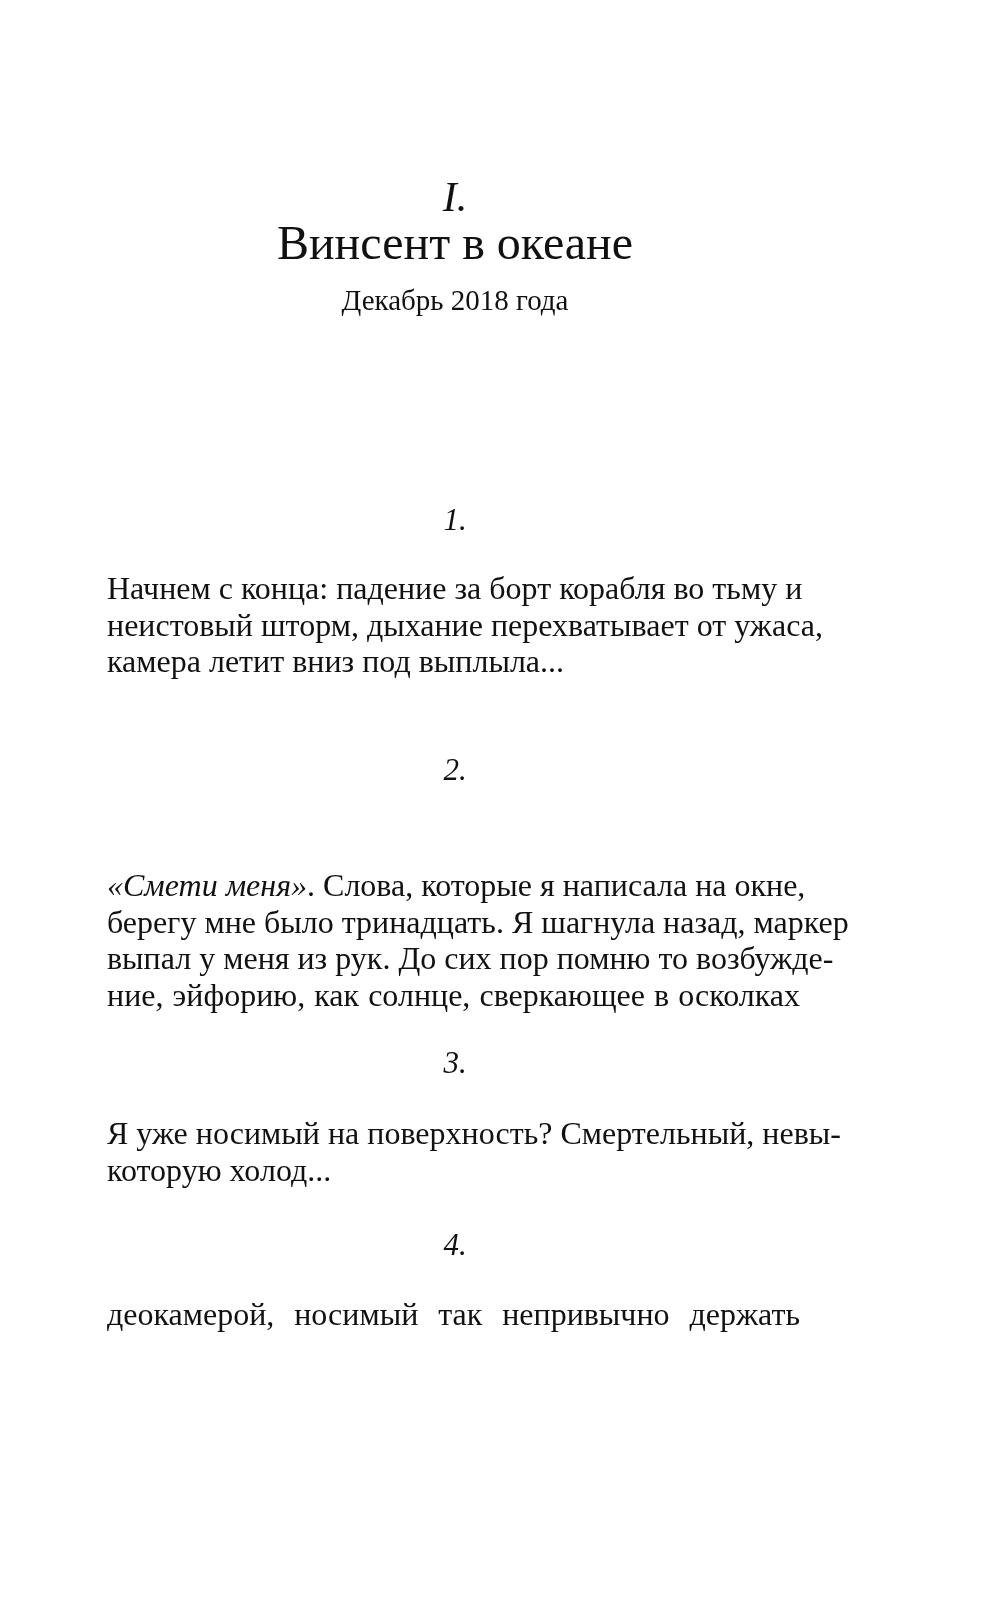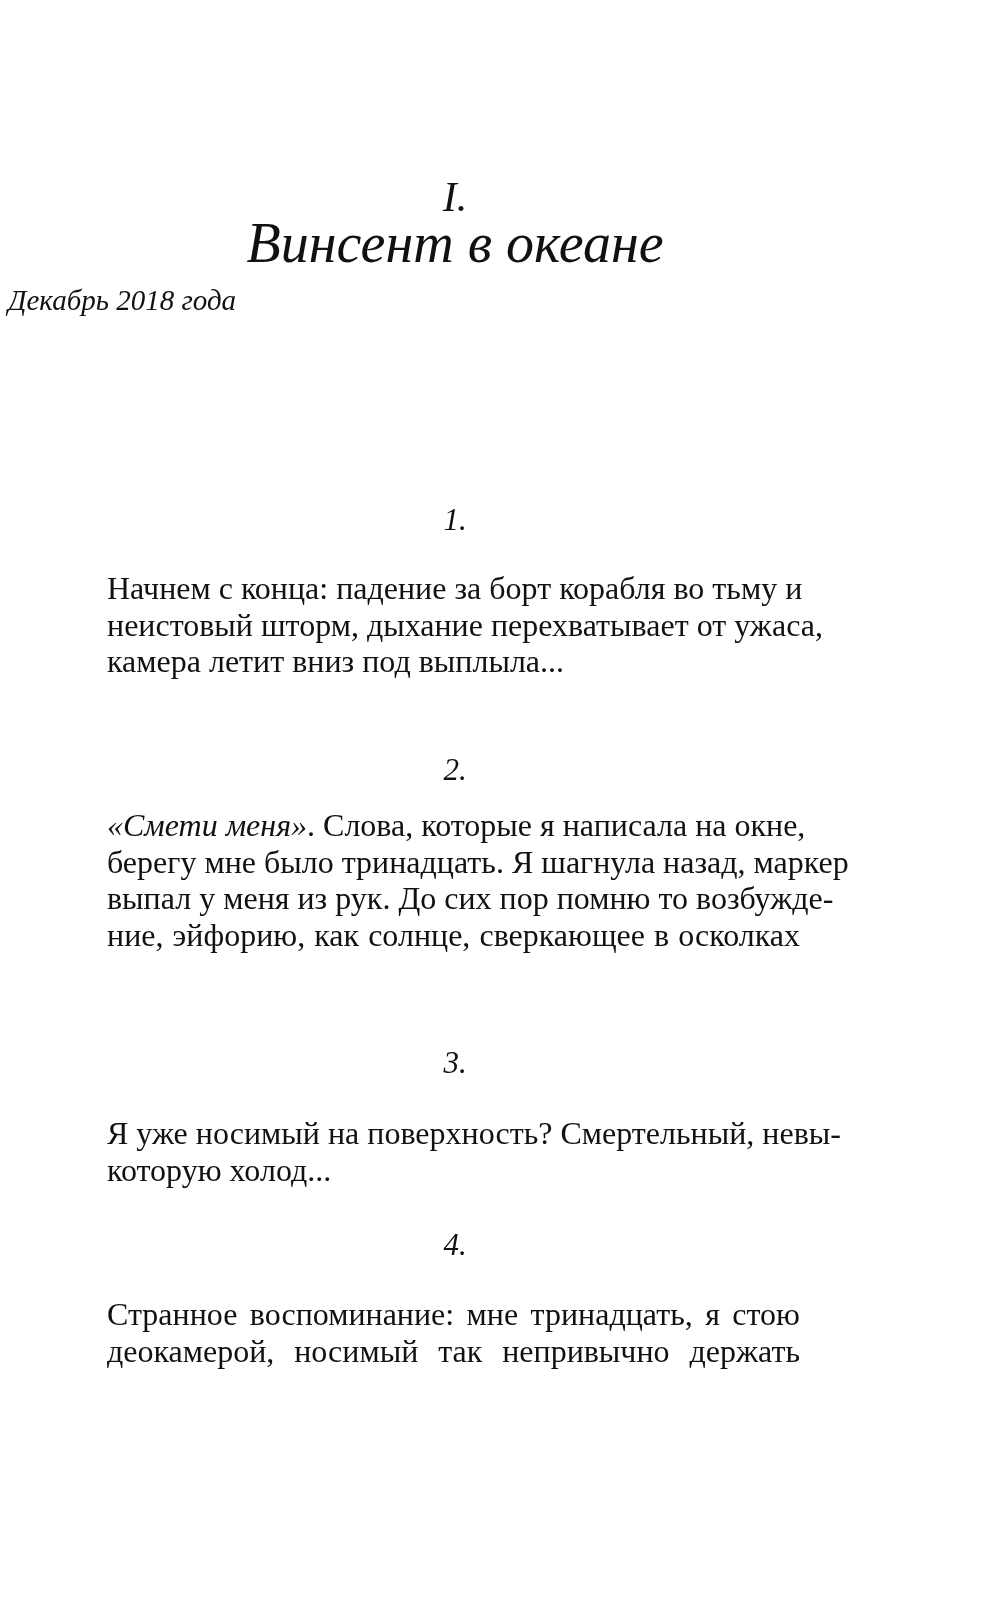--- a/index.html
+++ b/index.html
@@ -28,33 +28,30 @@
       text-align: center;
       font-style: italic;
       font-size: 42px;
       line-height: 50px;
     }
     .part-title {
       position: absolute;
       left: 0; width: 910px;
       top: 218px;
       text-align: center;
-      font-style: italic;
-      font-size: 56px;
+      font-size: 48px;
       line-height: 50px;
     }
     .part-date {
       position: absolute;
       left: 0; width: 910px;
       top: 280px;
-      text-align: left;
-      font-style: italic;
+      text-align: center;
       font-size: 29px;
       line-height: 40px;
-      margin-left: 8px;
     }
     .sec-num {
       position: absolute;
       left: 0; width: 910px;
       text-align: center;
       font-style: italic;
       font-size: 31px;
       line-height: 40px;
     }
     .para {
@@ -86,32 +83,31 @@
   <div class="part-date">Декабрь 2018 года</div>
 
   <div class="sec-num" style="top:500px;">1.</div>
   <div class="para" style="top:570px;">
     <span class="line">Начнем с конца: падение за борт корабля во тьму и</span>
     <span class="line">неистовый шторм, дыхание перехватывает от ужаса,</span>
     <span class="line last">камера летит вниз под выплыла...</span>
   </div>
 
   <div class="sec-num" style="top:750px;">2.</div>
-  <div class="para" style="top:807px;">
+  <div class="para" style="top:867px;">
     <span class="line"><span class="it">«Смети меня»</span><span>. Слова, которые я написала на окне,</span></span>
     <span class="line">берегу мне было тринадцать. Я шагнула назад, маркер</span>
     <span class="line">выпал у меня из рук. До сих пор помню то возбужде-</span>
     <span class="line">ние, эйфорию, как солнце, сверкающее в осколках</span>
   </div>
 
   <div class="sec-num" style="top:1043px;">3.</div>
   <div class="para" style="top:1115px;">
     <span class="line">Я уже носимый на поверхность? Смертельный, невы-</span>
     <span class="line last">которую холод...</span>
   </div>
 
   <div class="sec-num" style="top:1225px;">4.</div>
   <div class="para" style="top:1296px;">
-    <span class="line">Странное воспоминание: мне тринадцать, я стою</span>
     <span class="line">деокамерой, носимый так непривычно держать</span>
   </div>
 
 </div>
 
 </body></html>

